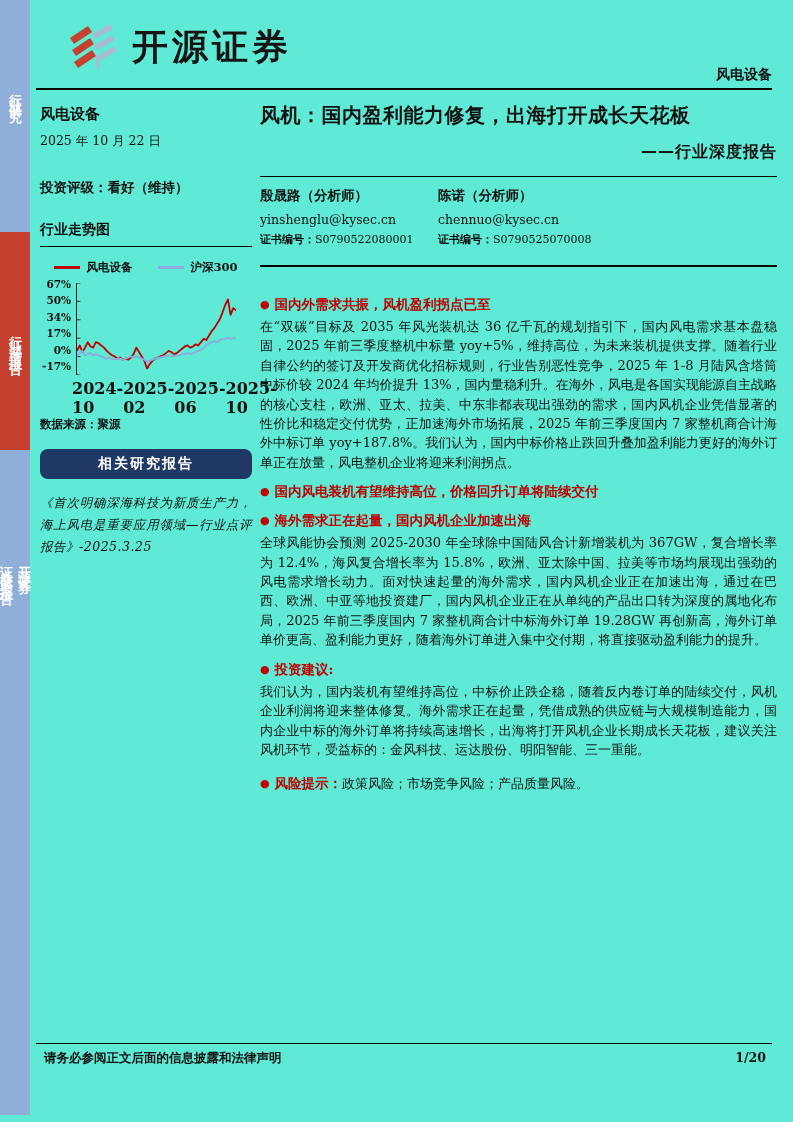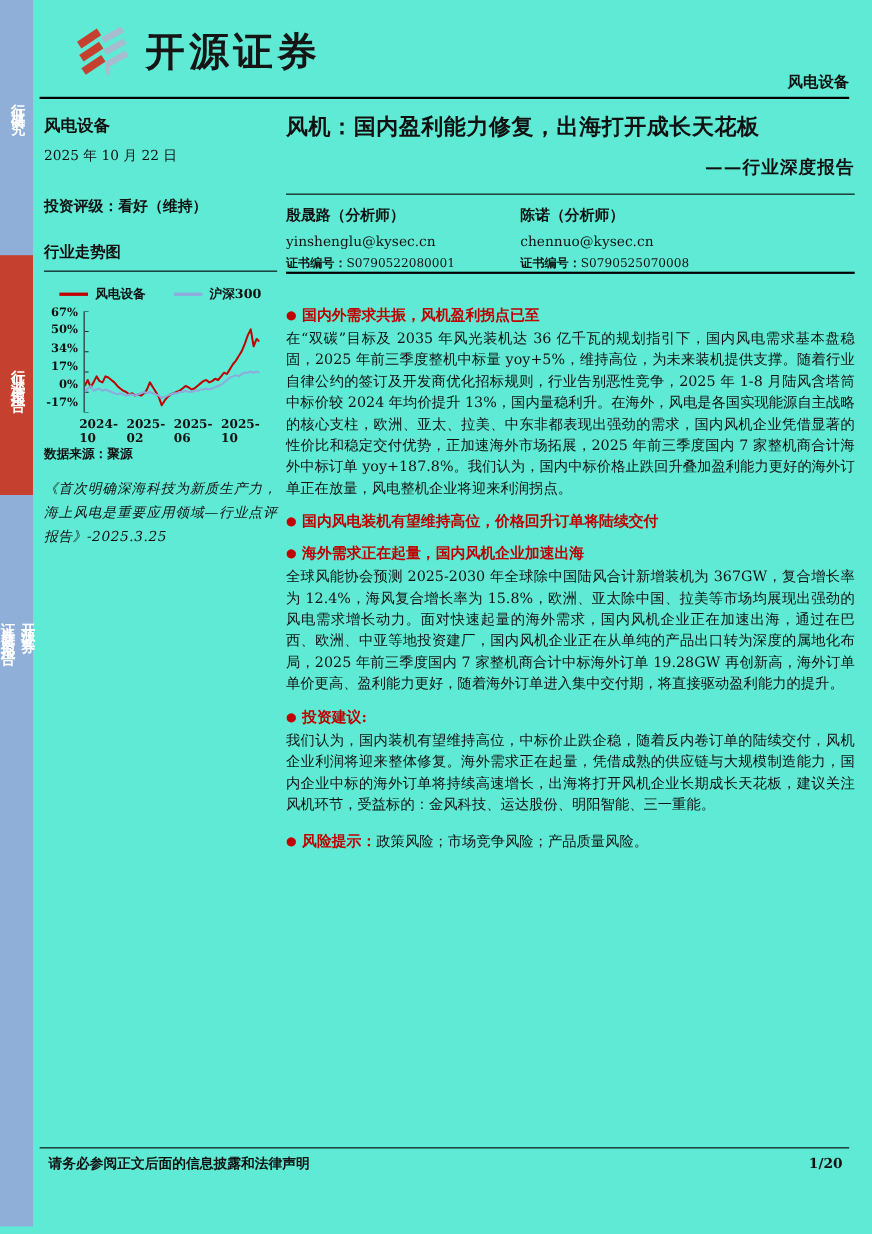--- a/index.html
+++ b/index.html
@@ -49,40 +49,40 @@
   .plot-row { display:flex; margin-top:8px; }
   .y-axis-labels {
     width:36px; height:92px; display:flex; flex-direction:column; justify-content:space-between;
     font-size:10.5px; font-weight:700; text-align:right; padding-right:5px; line-height:1;
     transform: translateY(-4px);
   }
   .y-axis-labels div { height:10px; }
   .trend-svg { width:160px; height:92px; border-left:1.2px solid #222; }
   .x-axis-labels {
     margin-left:32px; width:172px; display:flex; justify-content:space-between;
-    font-size:11px; font-weight:700; margin-top:4px;
+    font-size:16px; font-weight:700; margin-top:4px;
   }
   .chart-source { font-size:11.5px; font-weight:700; }
 
   .related-box {
     margin-top:17px; height:30px; border-radius:8px; background:#1F3864;
     color:#fff; font-size:14px; font-weight:800; letter-spacing:2px;
     display:flex; align-items:center; justify-content:center;
   }
   .related-report {
     margin-top:13px; font-size:12.5px; font-style:italic; line-height:22px;
     text-align:justify; letter-spacing:0.5px;
   }
 
   
   .col-right { position:absolute; left:260px; top:102px; width:517px; }
   .report-title { font-size:20px; font-weight:900; line-height:1.3; letter-spacing:0.5px; }
   .report-subtitle { text-align:right; font-size:16px; font-weight:900; margin-top:14px; letter-spacing:1px; }
   .rule-thin { border-top:1.2px solid #000; margin-top:13px; }
-  .analysts { display:flex; padding:10px 0 0;gap:35px; }
+  .analysts { display:flex; padding:10px 0 18px; }
   .analyst { width:178px; }
   .analyst-name { font-size:13.5px; font-weight:800; }
   .analyst-email { font-size:12.5px; margin-top:7px; }
   .analyst-cert { font-size:11px; margin-top:5px; }
   .analyst-cert .cert-label { font-weight:700; }
   .rule-thick { border-top:2.2px solid #000; }
 
   .sections { padding-top:18px; }
   .sec-heading { color:#C00000; font-weight:800; font-size:13.5px; margin:11px 0 3px; }
   .bullet { font-size:11px; margin-right:5px; position:relative; top:-1px; }
@@ -174,20 +174,21 @@
     </div>
     <div class="x-axis-labels">
         <div>2024-10</div>
         <div>2025-02</div>
         <div>2025-06</div>
         <div>2025-10</div>
       </div>
 
     <div class="chart-source">数据来源：聚源</div>
 
+    <div class="related-box">相关研究报告</div>
     <div class="related-report">《首次明确深海科技为新质生产力，海上风电是重要应用领域—行业点评报告》-2025.3.25</div>
   </div>
 
   <div class="col-right">
     <div class="report-title">风机：国内盈利能力修复，出海打开成长天花板</div>
     <div class="report-subtitle">——行业深度报告</div>
     <div class="rule-thin"></div>
 
     <div class="analysts">
       <div class="analyst">

